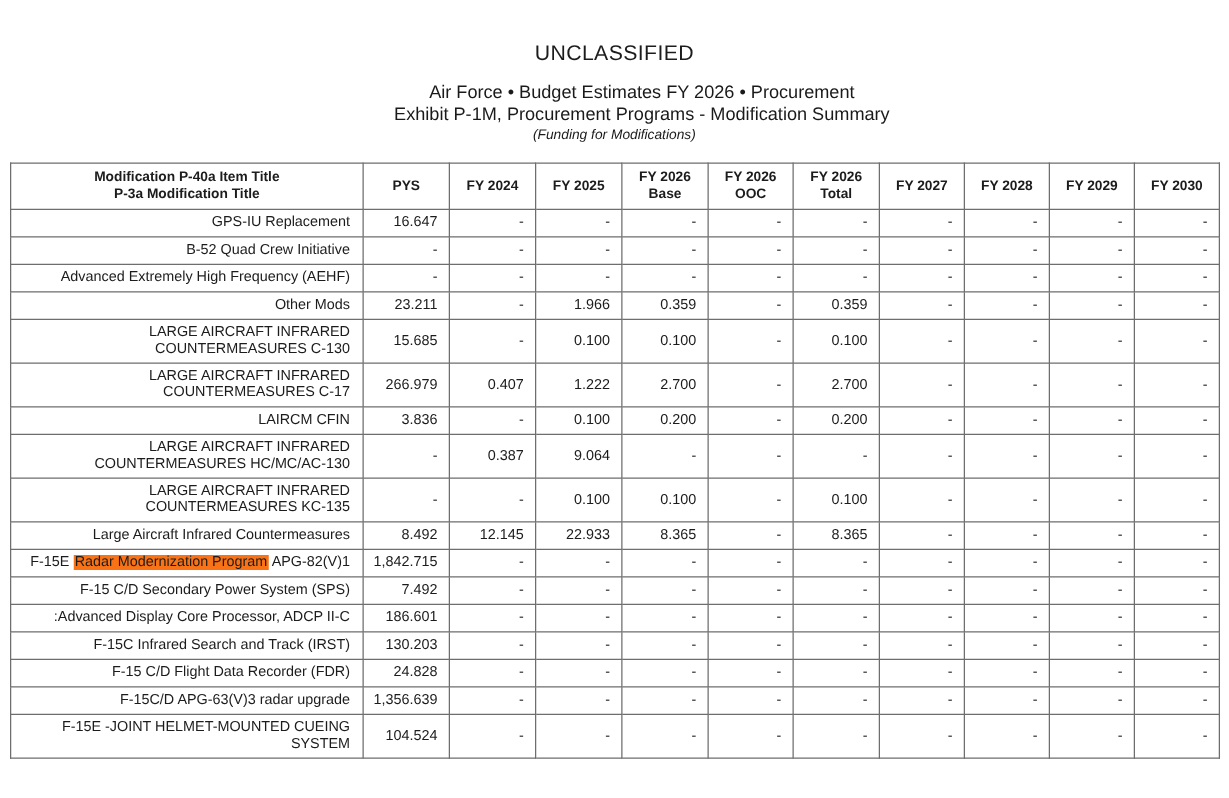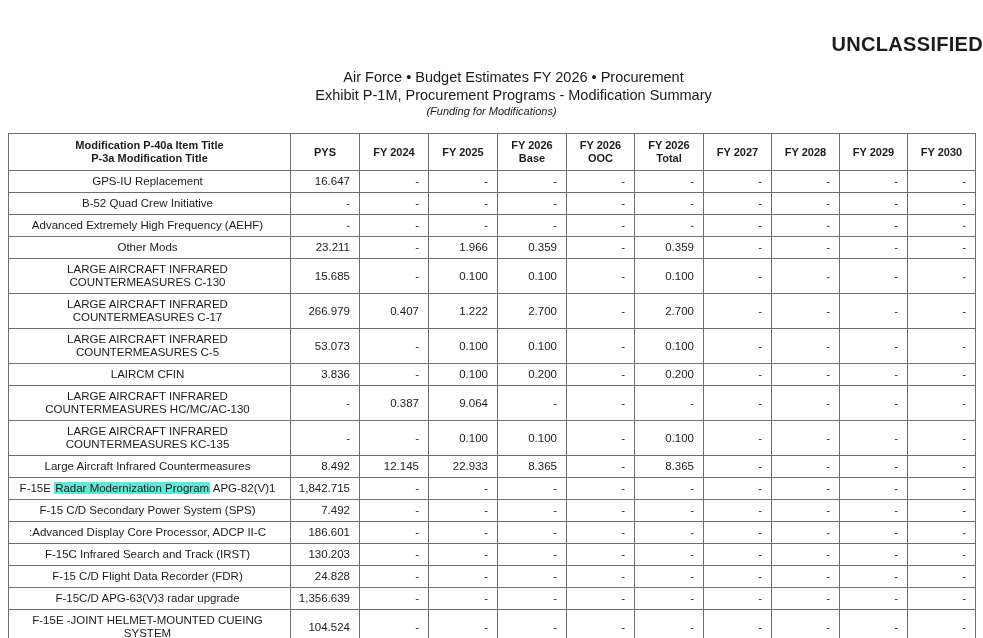--- a/index.html
+++ b/index.html
@@ -13,25 +13,24 @@
     width: 983px;
     height: 638px;
     background: #ffffff;
     overflow: hidden;
   }
   .doc-header {
     padding-top: 33px;
     text-align: center;
   }
   .classification {
-    font-size: 20px;
-    font-weight: bold;
+    font-size: 17px;
+    font-weight: normal;
     letter-spacing: 0.3px;
     margin-bottom: 12px;
-    text-align: right;
   }
   .title-line {
     font-size: 14.5px;
     line-height: 18px;
     color: #1a1a1a;
     margin-left: 44px;
   }
   .subtitle-line {
     font-size: 11px;
     line-height: 14px;
@@ -59,30 +58,30 @@
     padding: 5px 2px;
     height: 37px;
   }
   .mod-table td {
     font-size: 11.5px;
     line-height: 13px;
     padding: 4px 6px;
     vertical-align: middle;
   }
   .mod-table td.title-cell {
-    text-align: center;
+    text-align: right;
     padding-left: 6px;
     padding-right: 10px;
   }
   .mod-table td.num-cell {
     text-align: right;
     padding-right: 9px;
   }
   .hl {
-    background: #5eead4;
+    background: #f97316;
     color: #1c1c1c;
     padding: 0 1px;
   }
 </style>
 </head>
 <body>
 
 <div class="page">
   <div class="doc-header">
     <div class="classification">UNCLASSIFIED</div>
@@ -197,33 +196,20 @@
           <td class="num-cell">1.222</td>
           <td class="num-cell">2.700</td>
           <td class="num-cell">-</td>
           <td class="num-cell">2.700</td>
           <td class="num-cell">-</td>
           <td class="num-cell">-</td>
           <td class="num-cell">-</td>
           <td class="num-cell">-</td>
         </tr>
         <tr>
-          <td class="title-cell">LARGE AIRCRAFT INFRARED COUNTERMEASURES C-5</td>
-          <td class="num-cell">53.073</td>
-          <td class="num-cell">-</td>
-          <td class="num-cell">0.100</td>
-          <td class="num-cell">0.100</td>
-          <td class="num-cell">-</td>
-          <td class="num-cell">0.100</td>
-          <td class="num-cell">-</td>
-          <td class="num-cell">-</td>
-          <td class="num-cell">-</td>
-          <td class="num-cell">-</td>
-        </tr>
-        <tr>
           <td class="title-cell">LAIRCM CFIN</td>
           <td class="num-cell">3.836</td>
           <td class="num-cell">-</td>
           <td class="num-cell">0.100</td>
           <td class="num-cell">0.200</td>
           <td class="num-cell">-</td>
           <td class="num-cell">0.200</td>
           <td class="num-cell">-</td>
           <td class="num-cell">-</td>
           <td class="num-cell">-</td>

